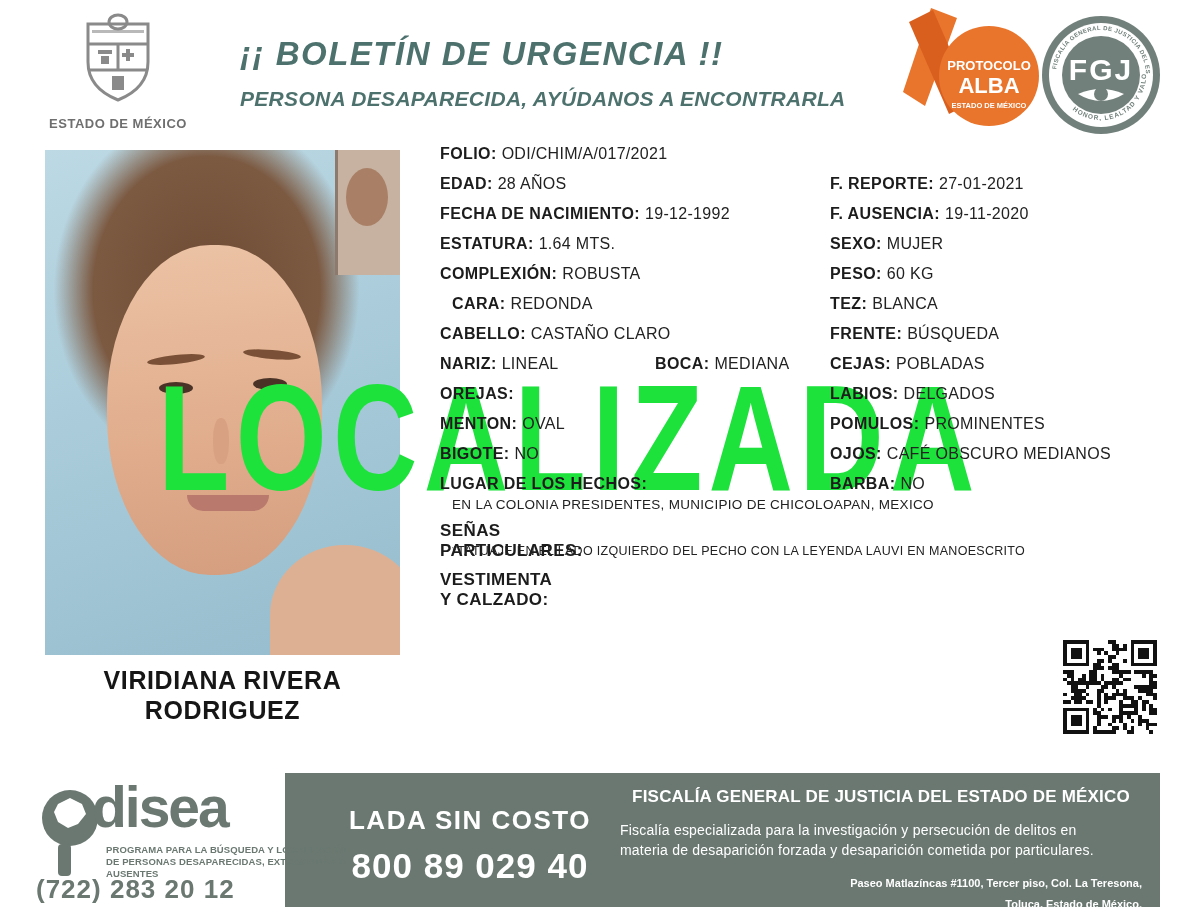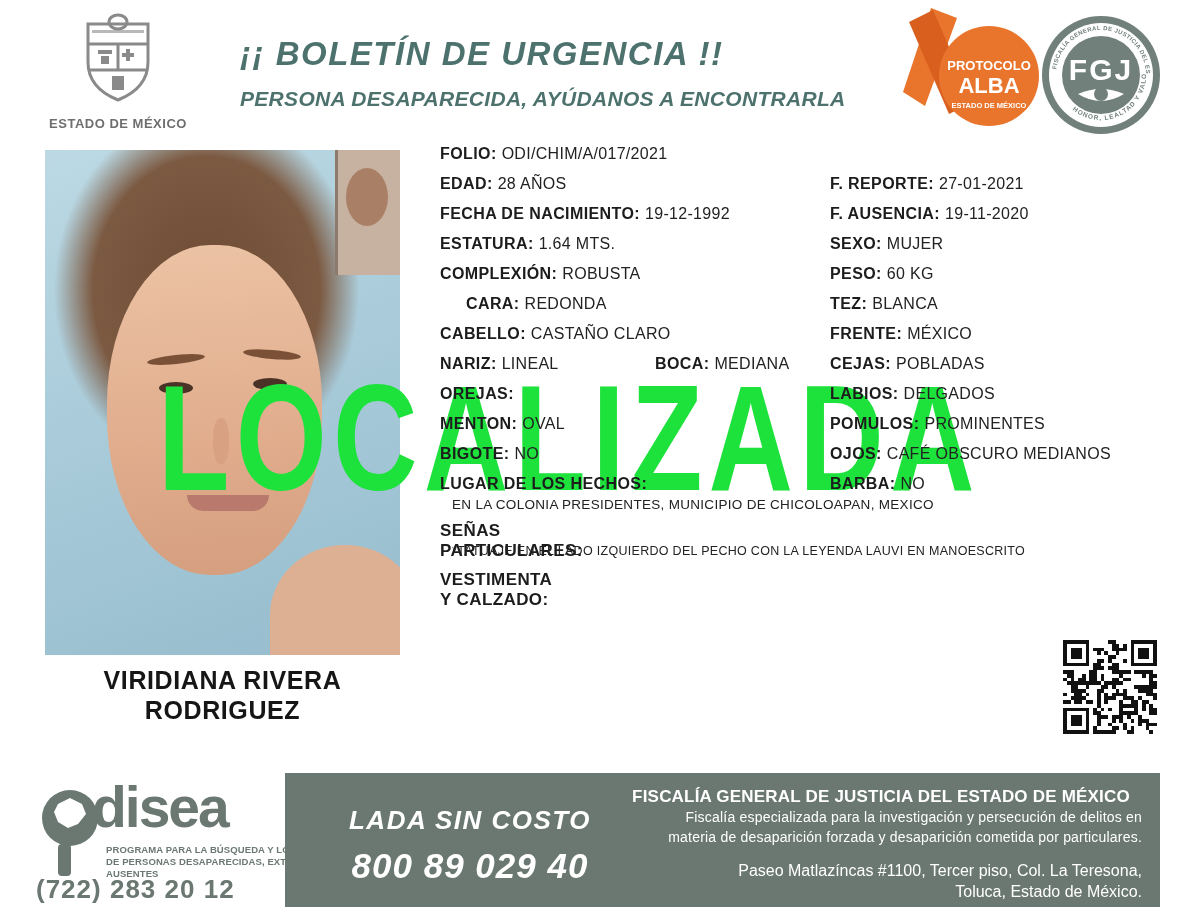--- a/index.html
+++ b/index.html
@@ -47,27 +47,27 @@
   .section-label{position:absolute;font-size:17px;font-weight:bold;color:#1c1c1c;letter-spacing:.4px;z-index:10;}
 
   
   .person-name{position:absolute;left:45px;top:665px;width:355px;text-align:center;z-index:10;
          font-size:25px;font-weight:bold;line-height:30px;color:#161616;letter-spacing:.6px;}
   .qr{position:absolute;left:1063px;top:640px;width:94px;height:94px;z-index:10;}
   .qr svg{width:100%;height:100%;}
 
   
   .footer-gray{position:absolute;left:285px;top:773px;width:875px;height:134px;background:#6a7871;}
-  .lada{position:absolute;left:30px;top:32px;width:310px;text-align:center;color:#fff;font-style:italic;}
+  .lada{position:absolute;left:30px;top:32px;width:310px;text-align:center;color:#fff;}
   .lada .l1{font-size:26px;font-weight:bold;letter-spacing:1.5px;}
   .lada .l2{font-size:35px;font-weight:bold;letter-spacing:1px;margin-top:10px;}
   .fiscalia{position:absolute;left:335px;top:14px;width:522px;color:#fff;}
   .fiscalia .f-title{font-size:17px;font-weight:bold;text-align:center;letter-spacing:.2px;}
-  .fiscalia .f-desc{font-size:14px;text-align:right;line-height:20px;letter-spacing:.2px;}
-  .fiscalia .f-addr{font-size:16px;font-weight:normal;text-align:right;margin-top:13px;line-height:21px;}
+  .fiscalia .f-desc{font-size:14px;text-align:left;margin-top:13px;line-height:20px;letter-spacing:.2px;}
+  .fiscalia .f-addr{font-size:11px;font-weight:bold;text-align:right;margin-top:13px;line-height:21px;}
 
   .odisea{position:absolute;left:30px;top:782px;width:255px;height:130px;color:#6a7871;}
   .odisea .brand{position:absolute;left:62px;top:-8px;font-size:57px;font-weight:bold;letter-spacing:-2px;color:#6a7871;}
   .odisea .program{position:absolute;left:76px;top:62px;width:245px;font-size:9.5px;font-weight:bold;line-height:12px;letter-spacing:.1px;}
   .odisea .phone{position:absolute;left:6px;top:92px;font-size:26px;font-weight:bold;letter-spacing:1px;white-space:nowrap;}
 </style>
 </head>
 <body>
 
 <div id="page">
@@ -147,37 +147,37 @@
 
   <div class="status-overlay">LOCALIZADA</div>
 
   <div class="fields">
 
     <div class="frow" style="left:440px;top:145px"><b>FOLIO:</b><span class="fvalue">ODI/CHIM/A/017/2021</span></div>
     <div class="frow" style="left:440px;top:175px"><b>EDAD:</b><span class="fvalue">28 AÑOS</span></div>
     <div class="frow" style="left:440px;top:205px"><b>FECHA DE NACIMIENTO:</b><span class="fvalue">19-12-1992</span></div>
     <div class="frow" style="left:440px;top:235px"><b>ESTATURA:</b><span class="fvalue">1.64 MTS.</span></div>
     <div class="frow" style="left:440px;top:265px"><b>COMPLEXIÓN:</b><span class="fvalue">ROBUSTA</span></div>
-    <div class="frow" style="left:466px;top:295px"><b>CARA:</b><span class="fvalue">REDONDA</span></div>
+    <div class="frow" style="left:452px;top:295px"><b>CARA:</b><span class="fvalue">REDONDA</span></div>
     <div class="frow" style="left:440px;top:325px"><b>CABELLO:</b><span class="fvalue">CASTAÑO CLARO</span></div>
     <div class="frow" style="left:440px;top:355px">
       <b>NARIZ:</b><span class="fvalue">LINEAL</span>
       <span class="subpair"><b>BOCA:</b><span class="fvalue">MEDIANA</span></span>
     </div>
     <div class="frow" style="left:440px;top:385px"><b>OREJAS:</b><span class="fvalue"></span></div>
     <div class="frow" style="left:440px;top:415px"><b>MENTON:</b><span class="fvalue">OVAL</span></div>
     <div class="frow" style="left:440px;top:445px"><b>BIGOTE:</b><span class="fvalue">NO</span></div>
     <div class="frow" style="left:440px;top:475px"><b>LUGAR DE LOS HECHOS:</b><span class="fvalue"></span></div>
 
     <div class="frow" style="left:830px;top:175px"><b>F. REPORTE:</b><span class="fvalue">27-01-2021</span></div>
     <div class="frow" style="left:830px;top:205px"><b>F. AUSENCIA:</b><span class="fvalue">19-11-2020</span></div>
     <div class="frow" style="left:830px;top:235px"><b>SEXO:</b><span class="fvalue">MUJER</span></div>
     <div class="frow" style="left:830px;top:265px"><b>PESO:</b><span class="fvalue">60 KG</span></div>
     <div class="frow" style="left:830px;top:295px"><b>TEZ:</b><span class="fvalue">BLANCA</span></div>
-    <div class="frow" style="left:830px;top:325px"><b>FRENTE:</b><span class="fvalue">MÉXICO</span></div>
+    <div class="frow" style="left:830px;top:325px"><b>FRENTE:</b><span class="fvalue">BÚSQUEDA</span></div>
     <div class="frow" style="left:830px;top:355px"><b>CEJAS:</b><span class="fvalue">POBLADAS</span></div>
     <div class="frow" style="left:830px;top:385px"><b>LABIOS:</b><span class="fvalue">DELGADOS</span></div>
     <div class="frow" style="left:830px;top:415px"><b>POMULOS:</b><span class="fvalue">PROMINENTES</span></div>
     <div class="frow" style="left:830px;top:445px"><b>OJOS:</b><span class="fvalue">CAFÉ OBSCURO MEDIANOS</span></div>
     <div class="frow" style="left:830px;top:475px"><b>BARBA:</b><span class="fvalue">NO</span></div>
 
     <div class="detail-line" style="left:452px;top:497px">EN LA COLONIA PRESIDENTES, MUNICIPIO DE CHICOLOAPAN, MEXICO</div>
     <div class="section-label" style="left:440px;top:521px">SEÑAS PARTICULARES:</div>
     <div class="detail-line" style="left:452px;top:544px;font-size:12.5px">*TATUAJE EN EL LADO IZQUIERDO DEL PECHO CON LA LEYENDA LAUVI EN MANOESCRITO</div>
     <div class="section-label" style="left:440px;top:570px">VESTIMENTA Y CALZADO:</div>

